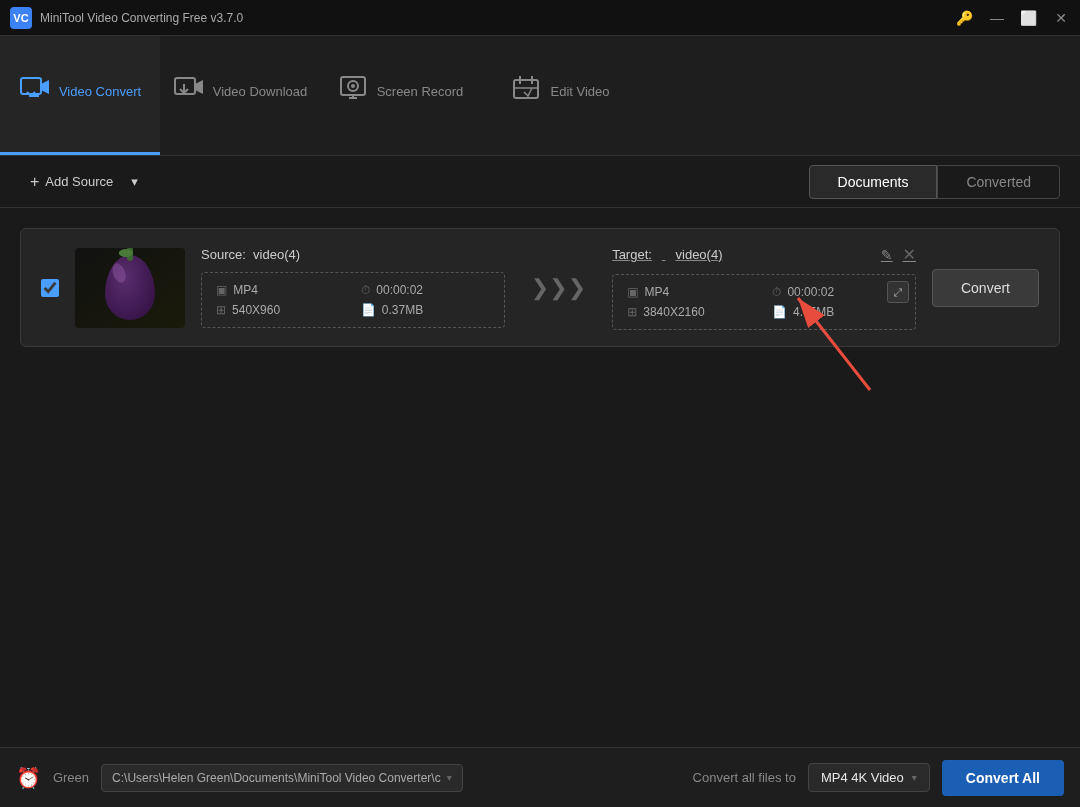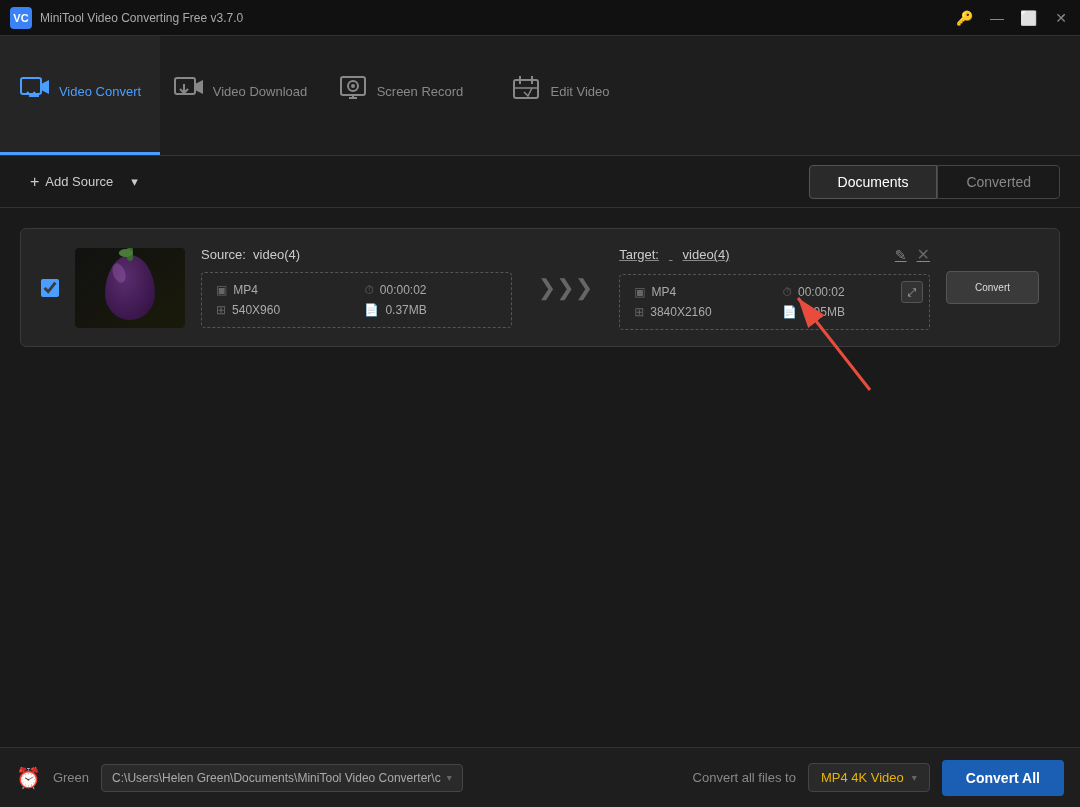--- a/index.html
+++ b/index.html
@@ -297,21 +297,21 @@
       cursor: pointer;
       font-size: 12px;
     }
 
     
     #convert-btn {
       background: #3a3a3a;
       border: 1px solid #555;
       border-radius: 4px;
       color: #ddd;
-      font-size: 10px;
+      font-size: 14px;
       padding: 10px 28px;
       cursor: pointer;
       flex-shrink: 0;
     }
 
     
     #footer {
       position: absolute;
       bottom: 0;
       left: 0;
@@ -365,21 +365,21 @@
       align-items: center;
       background: #2a2a2a;
       border: 1px solid #444;
       border-radius: 4px;
       padding: 6px 12px;
       gap: 8px;
       cursor: pointer;
     }
     #format-value {
       font-size: 13px;
-      color: #eab308;
+      color: #e5e5e5;
     }
     #format-dropdown-icon {
       font-size: 10px;
       color: #666;
     }
     #convert-all-btn {
       background: #1a5fb4;
       border: none;
       border-radius: 4px;
       color: #fff;

